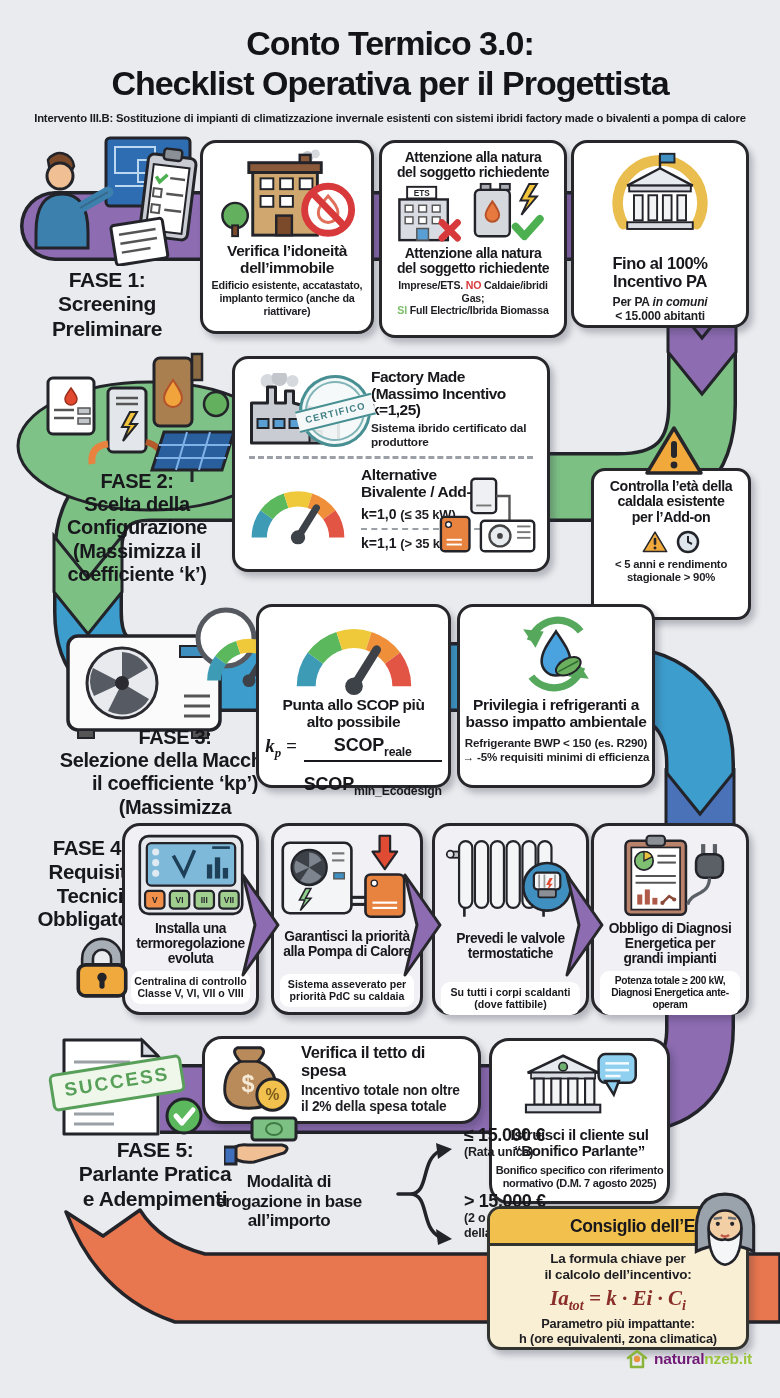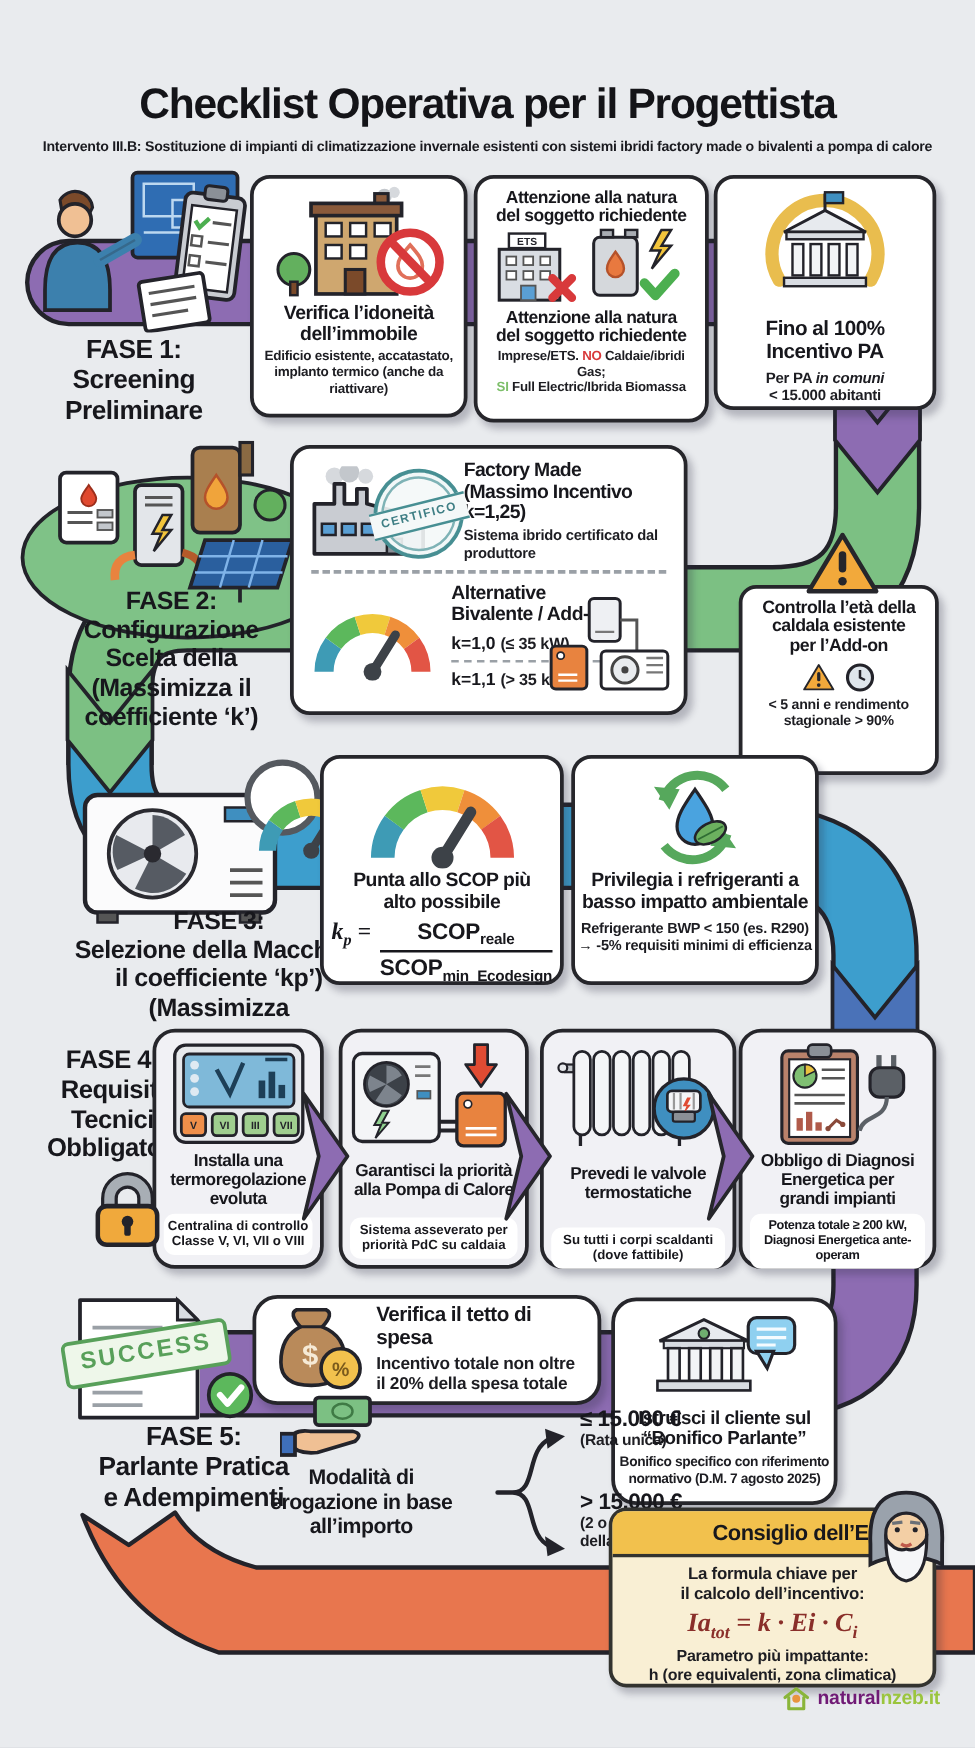--- a/index.html
+++ b/index.html
@@ -25,21 +25,21 @@
   .sub{font-weight:700;letter-spacing:-.2px;line-height:1.18;color:#1d1d22;}
   .footchip{background:#fff;border-radius:9px;margin:4px 6px 0;padding:4px 2px;
     font-weight:700;line-height:1.2;}
   .z1{z-index:1;} .z3{z-index:3;}
   .no{color:#d8393b;} .si{color:#7dbf6a;}
   .dash{border-top:3px dashed #9aa0a6;}
   
   .frac{display:inline-flex;flex-direction:column;text-align:center;font-weight:800;
     font-size:18px;margin-left:7px;letter-spacing:-.2px;}
   .frac .num{border-bottom:2.5px solid #17171c;padding:0 8px 1px;}
-  .frac .den{padding-top:2px;}
+  .frac .den{padding-top:12px;}
   sub{font-size:68%;}
   
   .stamp{position:absolute;width:66px;height:66px;border-radius:50%;
     border:3px solid #478f93;background:rgba(244,248,248,.9);transform:rotate(-14deg);
     box-shadow:inset 0 0 0 3px rgba(255,255,255,.9), inset 0 0 0 5px #7fb3b6;}
   .stamp .band{position:absolute;left:-6px;right:-6px;top:24px;height:18px;background:#f4f8f8;
     border-top:2px solid #478f93;border-bottom:2px solid #478f93;text-align:center;
     font-weight:800;font-size:9.5px;letter-spacing:1.2px;color:#3f7f85;line-height:18px;}
   
   .expert{position:absolute;border:3.5px solid #33332f;border-radius:14px;overflow:visible;
@@ -97,20 +97,21 @@
     <path d="M54,536 L54,592 L88,634 L122,592 L122,536 L88,578 Z" fill="#7cc083" stroke="#23232a" stroke-width="3"></path>
 
     <path d="M700,826 L700,1028 Q700,1099 626,1099 L160,1099" stroke="#23232a" stroke-width="70" fill="none"></path>
     <path d="M700,826 L700,1028 Q700,1099 626,1099 L160,1099" stroke="#8d6cb2" stroke-width="63" fill="none"></path>
 
     <path d="M666,772 L666,828 L700,870 L734,828 L734,772 L700,814 Z" fill="#4a72b8" stroke="#23232a" stroke-width="3"></path>
 
     <path d="M66,1212 L103,1236 L140,1210 Q160,1242 205,1254 L780,1254 L780,1322 L175,1322 Q98,1296 66,1212 Z" fill="#e8764e" stroke="#23232a" stroke-width="3.5" stroke-linejoin="round"></path>
   </svg>
 
+  <div class="title" style="top:24px">Conto Termico 3.0:</div>
   <div class="title" style="top:64px">Checklist Operativa per il Progettista</div>
   <div class="subtitle" style="top:112px">Intervento III.B: Sostituzione di impianti di climatizzazione invernale esistenti con sistemi ibridi factory made o bivalenti a pompa di calore</div>
 
   <div class="abs z1" style="left:18px;top:136px">
     <svg width="185" height="130" viewBox="0 0 185 130">
       <rect x="88" y="2" width="84" height="68" rx="4" fill="#2f6db3" stroke="#23232a" stroke-width="3"></rect>
       <rect x="97" y="11" width="40" height="26" fill="none" stroke="#bcd8f0" stroke-width="2"></rect>
       <rect x="120" y="24" width="32" height="22" fill="none" stroke="#bcd8f0" stroke-width="2"></rect>
       <line x1="97" y1="50" x2="160" y2="50" stroke="#bcd8f0" stroke-width="2"></line>
       <g transform="rotate(7 150 60)">
@@ -251,22 +252,22 @@
       <polygon points="118,80 188,80 176,118 106,118" fill="#2a5f9e" stroke="#23232a" stroke-width="3"></polygon>
       <line x1="141" y1="80" x2="130" y2="118" stroke="#7fb3e8" stroke-width="2"></line>
       <line x1="164" y1="80" x2="153" y2="118" stroke="#7fb3e8" stroke-width="2"></line>
       <line x1="113" y1="93" x2="184" y2="93" stroke="#7fb3e8" stroke-width="2"></line>
       <line x1="110" y1="106" x2="180" y2="106" stroke="#7fb3e8" stroke-width="2"></line>
       <line x1="146" y1="118" x2="146" y2="130" stroke="#23232a" stroke-width="3"></line>
     </svg>
   </div>
   <div class="lbl" style="left:18px;top:470px;width:238px;font-size:20px">
     <div>FASE 2:</div>
+    <div>Scelta della</div>
     <div>Configurazione</div>
-    <div>Scelta della</div>
     <div>(Massimizza il</div>
     <div>coefficiente ‘k’)</div>
   </div>
 
   <div class="card" style="left:232px;top:356px;width:318px;height:216px;text-align:left">
     <div style="display:flex;align-items:center;padding:10px 10px 6px 12px">
       <div style="position:relative;width:108px;flex:none">
         <svg width="96" height="74" viewBox="0 0 95 74">
           <circle cx="20" cy="8" r="7" fill="#d6d9dd"></circle>
             <circle cx="32" cy="5" r="8" fill="#c3c7cc"></circle>
@@ -599,21 +600,21 @@
       <path d="M28,16 Q18,5 25,2 L49,2 Q56,5 46,16 Q66,24 64,45 Q62,64 37,64 Q12,64 12,45 Q12,24 28,16 Z" fill="#b98a5a" stroke="#23232a" stroke-width="3"></path>
       <line x1="27" y1="16" x2="47" y2="16" stroke="#23232a" stroke-width="2.5"></line>
       <text x="36" y="47" font-size="24" font-weight="bold" text-anchor="middle" fill="#f6ead6">$</text>
       <circle cx="61" cy="50" r="16" fill="#f2c14d" stroke="#23232a" stroke-width="3"></circle>
       <text x="61" y="56" font-size="16" font-weight="bold" text-anchor="middle" fill="#7a5a1c">%</text>
     </svg>
     <div style="margin-left:10px">
       <div class="ttl" style="font-size:16.5px">Verifica il tetto di spesa</div>
       <div class="sub" style="font-size:13.8px;font-weight:600;margin-top:3px">
         <div>Incentivo totale non oltre</div>
-        <div>il 20% della spesa totale</div>
+        <div>il 2% della spesa totale</div>
       </div>
     </div>
   </div>
 
   <svg class="abs z3" style="left:224px;top:1116px" width="80" height="54" viewBox="0 0 80 54">
     <rect x="28" y="2" width="44" height="22" rx="3" fill="#7cc083" stroke="#23232a" stroke-width="3"></rect>
     <ellipse cx="50" cy="13" rx="8" ry="6" fill="none" stroke="#3f7a45" stroke-width="2"></ellipse>
     <path d="M6,38 Q10,27 24,29 L58,29 Q67,31 60,37 L30,46 Q14,48 6,38 Z" fill="#f0c094" stroke="#23232a" stroke-width="3"></path>
     <rect x="0" y="31" width="12" height="17" fill="#3f6fba" stroke="#23232a" stroke-width="3"></rect>
   </svg>

